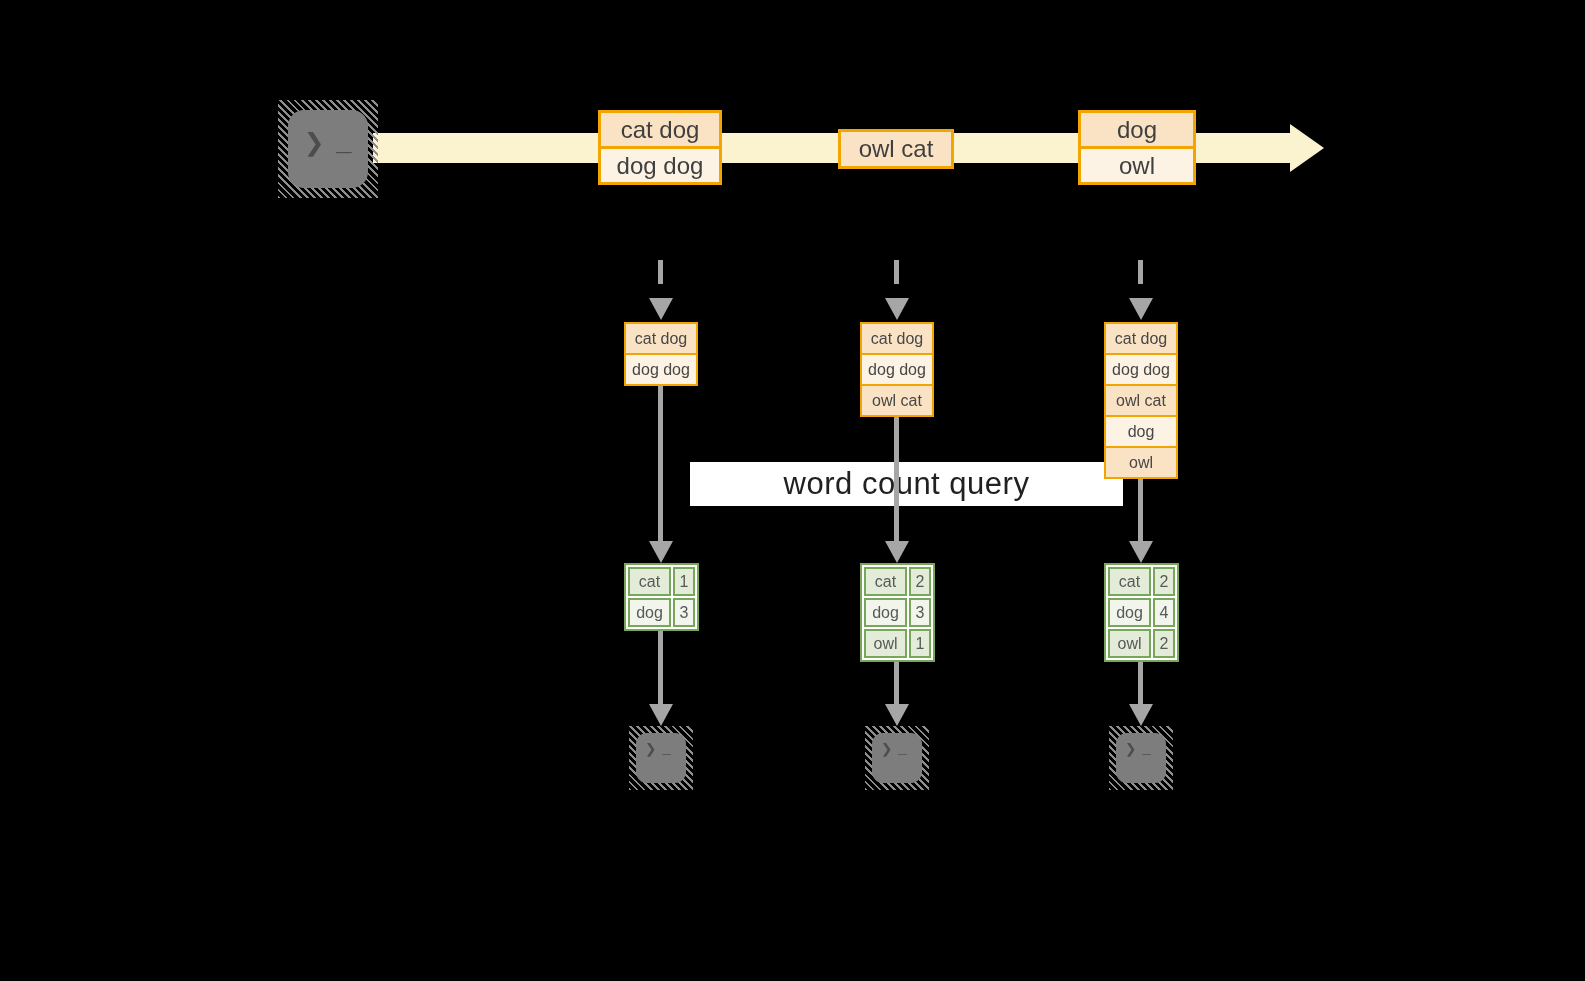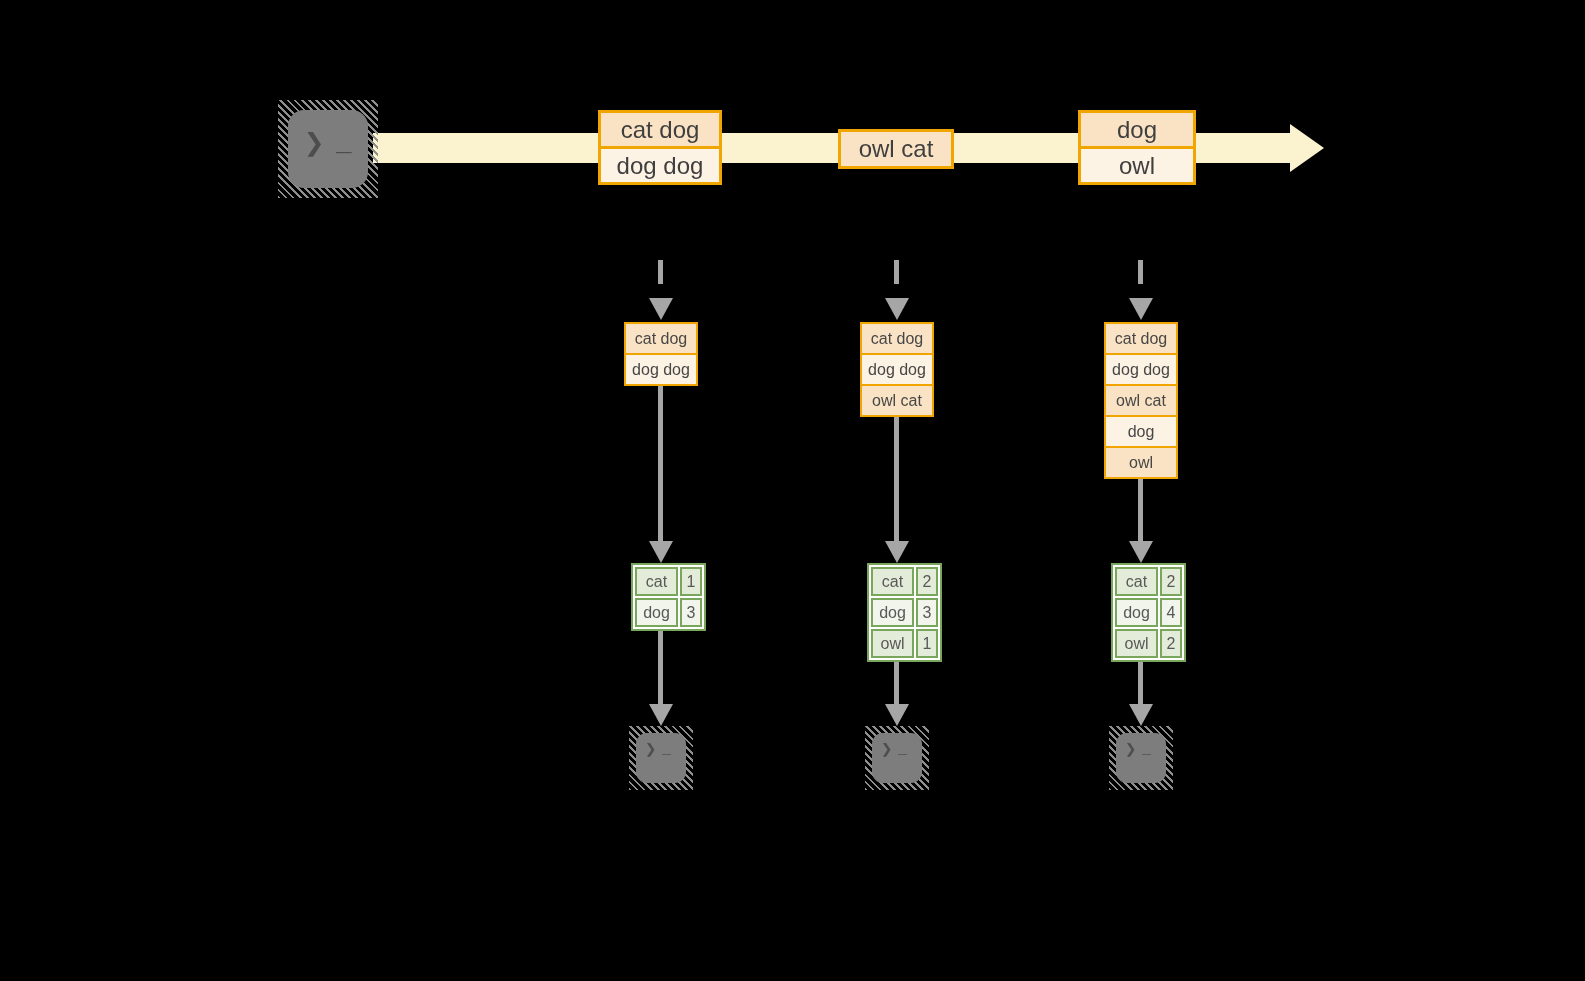--- a/index.html
+++ b/index.html
@@ -17,21 +17,21 @@
     display:flex;align-items:center;justify-content:center;font-size:24px;color:#3f3f3f;}
   .ev-row:first-child{margin-top:0;}
   .stbox{position:absolute;z-index:3;}
   .st-row{box-sizing:border-box;border:2px solid #f0a500;height:33px;margin-top:-2px;
     display:flex;align-items:center;justify-content:center;font-size:16px;color:#474747;}
   .st-row:first-child{margin-top:0;}
   .fill-dark{background:#fae3c4;}
   .fill-light{background:#fdf3e4;}
   
   .cntbox{position:absolute;z-index:3;box-sizing:border-box;border:2px solid #78a65a;background:#fff;
-    padding:2px;display:grid;grid-template-columns:1fr 22px;gap:2px;width:75px;margin-left:7px;}
+    padding:2px;display:grid;grid-template-columns:1fr 22px;gap:2px;width:75px;}
   .cell{box-sizing:border-box;border:2px solid #78a65a;height:29px;
     display:flex;align-items:center;justify-content:center;font-size:16px;color:#595959;}
   .row-dark{background:#e3ecd8;}
   .row-light{background:#f1f5eb;}
   
   .vline{position:absolute;width:5px;background:#a6a6a6;z-index:2;}
   .vhead{position:absolute;width:0;height:0;z-index:2;
     border-left:12px solid transparent;border-right:12px solid transparent;border-top:22px solid #a6a6a6;}
   
   .qband{position:absolute;left:690px;top:462px;width:433px;height:44px;background:#ffffff;z-index:1;
@@ -162,14 +162,17 @@
   <div class="vline" style="left:1138px;top:662px;height:44px"></div>
   <div class="vhead" style="left:1129px;top:704px"></div>
 
   <div class="term term-small" style="left:1109px;top:726px">
     <div class="term-inner">
       <span class="g1">❯</span>
       <span class="g2">_</span>
     </div>
   </div>
 
+  <div class="qband">
+    <span class="qlabel">word count query</span>
+  </div>
 
 </div>
 
 </body></html>

